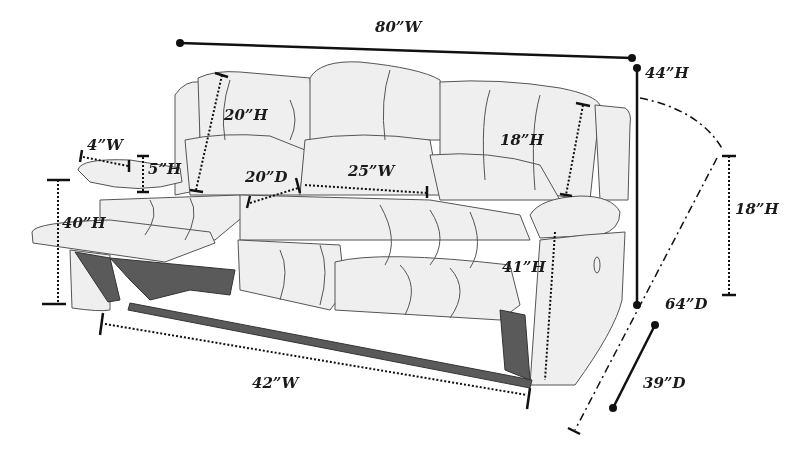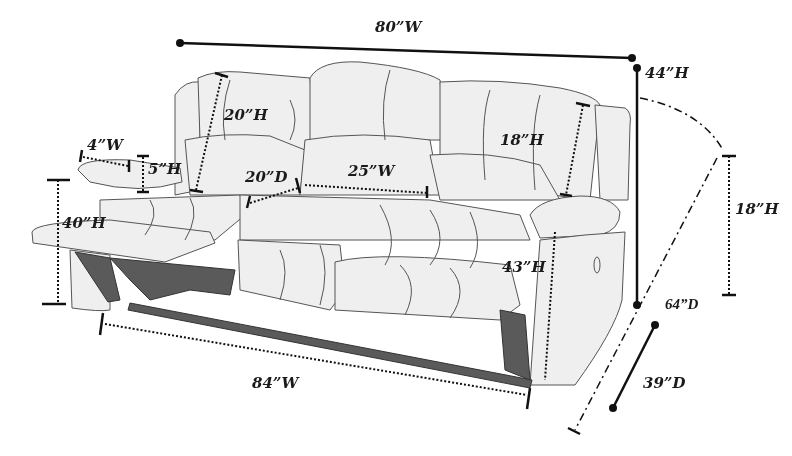--- a/index.html
+++ b/index.html
@@ -126,18 +126,18 @@
 
   <span class="lbl" style="left:375px;top:20px;">80”W</span>
   <span class="lbl" style="left:645px;top:66px;">44”H</span>
   <span class="lbl" style="left:224px;top:108px;">20”H</span>
   <span class="lbl" style="left:500px;top:133px;">18”H</span>
   <span class="lbl" style="left:87px;top:138px;">4”W</span>
   <span class="lbl" style="left:148px;top:162px;">5”H</span>
   <span class="lbl" style="left:245px;top:170px;">20”D</span>
   <span class="lbl" style="left:348px;top:164px;">25”W</span>
   <span class="lbl" style="left:62px;top:216px;">40”H</span>
-  <span class="lbl" style="left:502px;top:260px;">43”H</span>
+  <span class="lbl" style="left:502px;top:260px;">41”H</span>
   <span class="lbl" style="left:735px;top:202px;">18”H</span>
-  <span class="lbl" style="left:665px;top:297px;font-family:Liberation Serif, serif;">64”D</span>
+  <span class="lbl" style="left:665px;top:297px;">64”D</span>
   <span class="lbl" style="left:643px;top:376px;">39”D</span>
-  <span class="lbl" style="left:252px;top:376px;">84”W</span>
+  <span class="lbl" style="left:252px;top:376px;">42”W</span>
 </div>
 
 </body></html>

